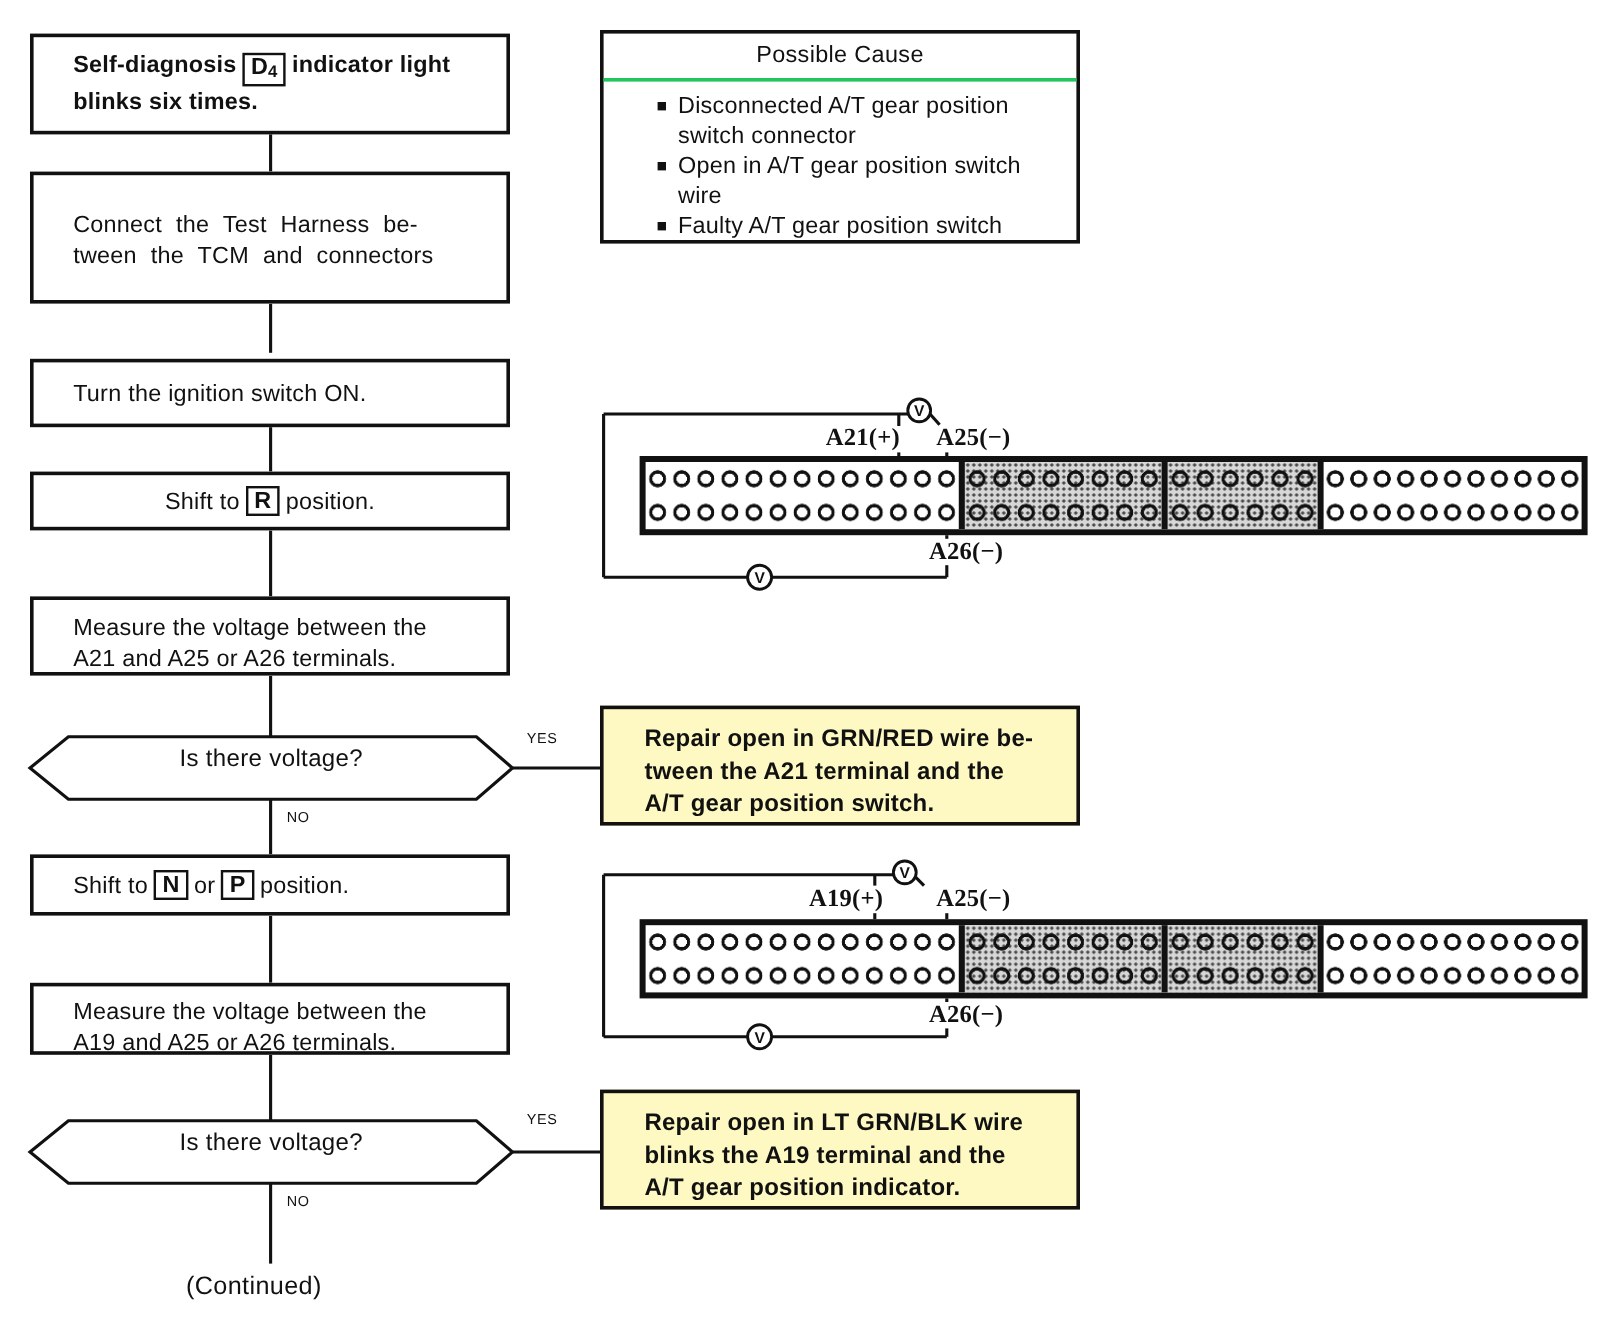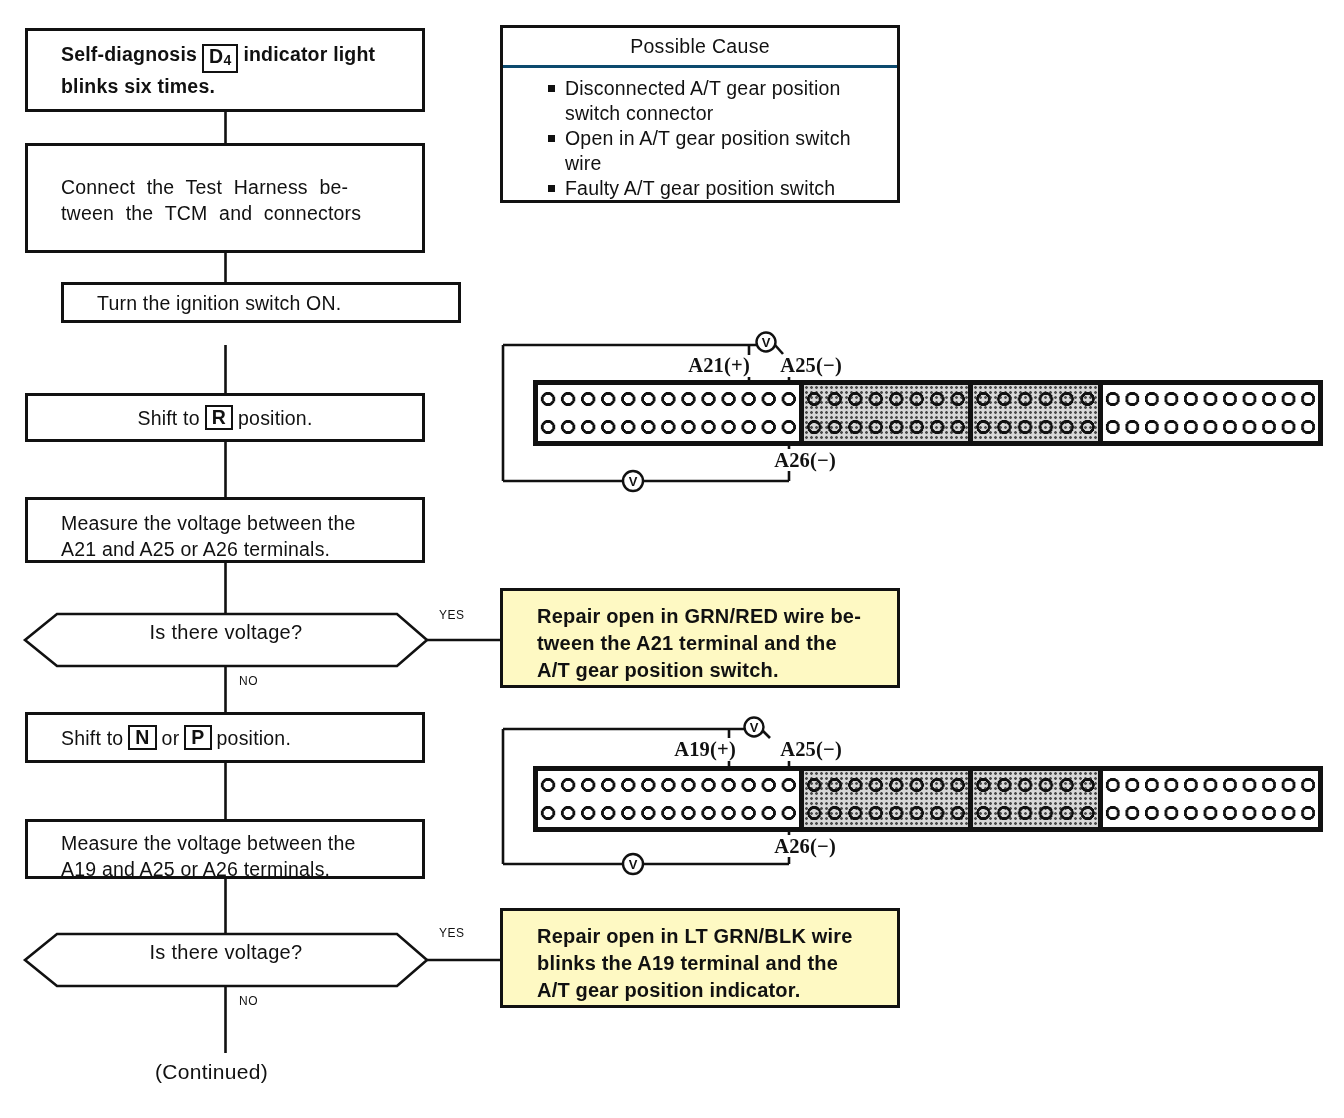--- a/index.html
+++ b/index.html
@@ -19,21 +19,21 @@
   .kbox{
     display:inline-block; border:2px solid #111; padding:0 5px; margin:0 5px;
     font-weight:700; line-height:21px; vertical-align:-2px;
   }
   .ksub{font-size:14px; vertical-align:-2px;}
   .centerline{display:flex; align-items:center; justify-content:center; height:100%;}
   .leftline{display:flex; align-items:center; justify-content:flex-start; height:100%; padding-left:33px;}
   
   #pc{position:absolute; left:500px; top:25px; width:400px; height:178px; box-sizing:border-box;
       border:3px solid #111; background:#fff;}
-  #pc .hd{height:37px; border-bottom:3px solid #0c4a6e; display:flex; align-items:center; justify-content:center;
+  #pc .hd{height:37px; border-bottom:3px solid #22c55e; display:flex; align-items:center; justify-content:center;
       font-size:19.5px; letter-spacing:.3px;}
   #pc ul{margin:8px 0 0 0; padding:0 0 0 34px; list-style:none;}
   #pc li{position:relative; font-size:19.5px; line-height:25px; letter-spacing:.2px; margin-bottom:0;margin-left:28px;}
   #pc li::before{content:""; position:absolute; left:-17px; top:9px; width:7px; height:7px; background:#111;}
   
   .rbox{
     position:absolute; left:500px; width:400px; height:100px; box-sizing:border-box;
     border:3px solid #111; background:#fef9c3; font-weight:700;
     font-size:20px; line-height:27px; letter-spacing:.2px; padding:12px 14px 0 34px;
   }
@@ -131,21 +131,21 @@
     </div>
   </div>
 
   <div class="fbox" style="top:143px;height:110px;">
     <div class="pad" style="padding-top:28px;word-spacing:6px;">
       <span>Connect the Test Harness be-</span><br>
       <span>tween the TCM and connectors</span>
     </div>
   </div>
 
-  <div class="fbox" style="top:282px;height:41px;margin-left:36px;">
+  <div class="fbox" style="top:299px;height:57px;">
     <div class="leftline">Turn the ignition switch ON.</div>
   </div>
 
   <div class="fbox" style="top:393px;height:49px;">
     <div class="centerline">
       <span>Shift to</span>
         <span class="kbox">R</span>
         <span>position.</span>
     </div>
   </div>

